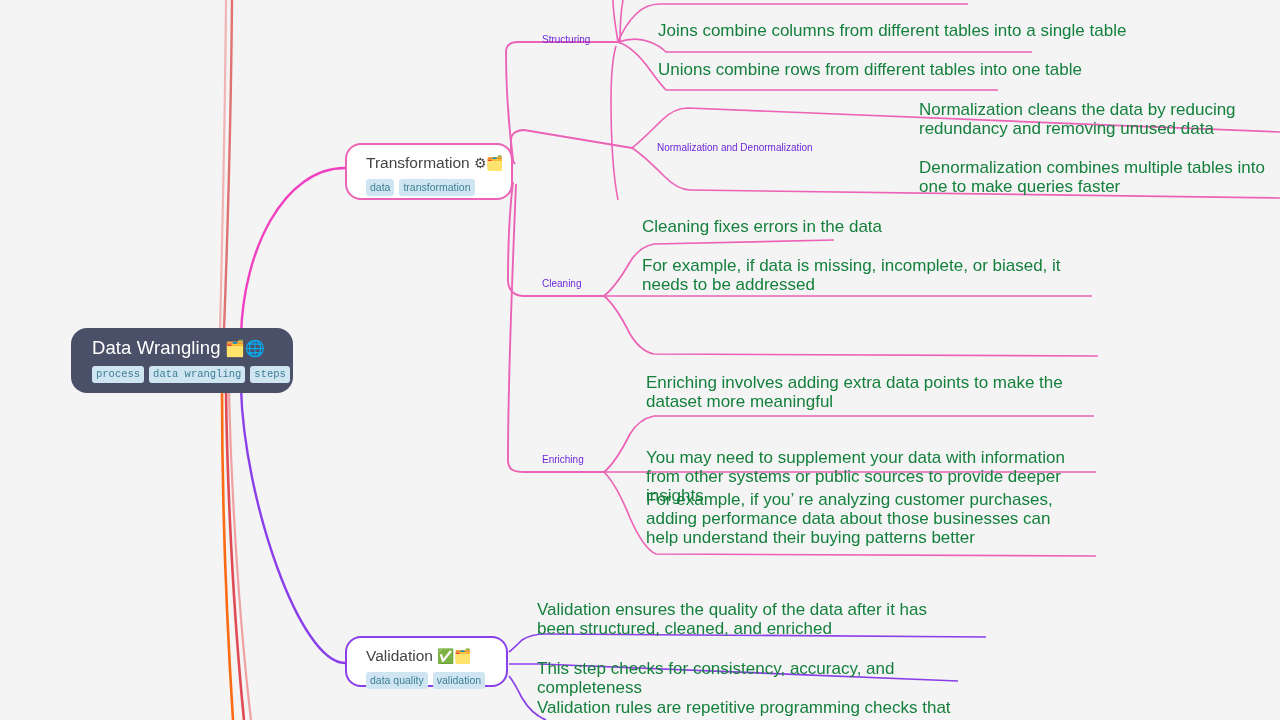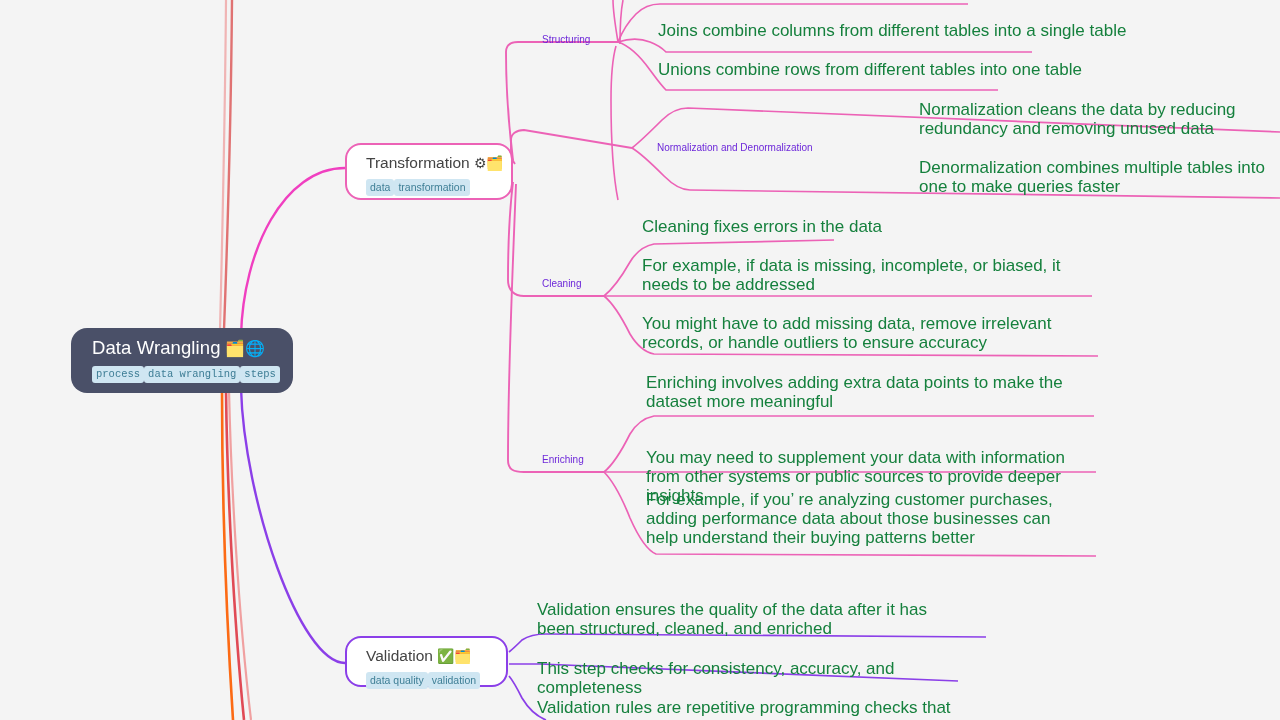--- a/index.html
+++ b/index.html
@@ -41,20 +41,21 @@
     color: #ffffff;
     font-size: 18.5px;
     line-height: 24px;
     letter-spacing: .1px;
     white-space: nowrap;
   }
   .root-title .emo { font-size: 16px; letter-spacing: 0; }
   .tag-row {
     margin-top: 5px;
     display: flex;
+    gap: 5px;
     align-items: flex-end;
   }
   .tag {
     background: #cfe6f2;
     color: #3f7f96;
     font-size: 10.5px;
     line-height: 14px;
     padding: 1px 4px 2px 4px;
     border-radius: 3px;
     white-space: nowrap;
@@ -183,21 +184,20 @@
   <div class="sub-label" style="left:542px; top:451px;">Enriching</div>
 
   <div class="leaf" style="left:658px; top:21px; width:620px;">Joins combine columns from different tables into a single table</div>
   <div class="leaf" style="left:658px; top:60px; width:620px;">Unions combine rows from different tables into one table</div>
 
   <div class="leaf" style="left:919px; top:100px; width:375px;">Normalization cleans the data by reducing redundancy and removing unused data</div>
   <div class="leaf" style="left:919px; top:158px; width:375px;">Denormalization combines multiple tables into one to make queries faster</div>
 
   <div class="leaf" style="left:642px; top:217px; width:460px;">Cleaning fixes errors in the data</div>
   <div class="leaf" style="left:642px; top:256px; width:430px;">For example, if data is missing, incomplete, or biased, it needs to be addressed</div>
-  <div class="leaf" style="left:642px; top:314px; width:452px;">You might have to add missing data, remove irrelevant records, or handle outliers to ensure accuracy</div>
 
   <div class="leaf" style="left:646px; top:373px; width:432px;">Enriching involves adding extra data points to make the dataset more meaningful</div>
   <div class="leaf" style="left:646px; top:448px; width:424px;">You may need to supplement your data with information from other systems or public sources to provide deeper insights</div>
   <div class="leaf" style="left:646px; top:490px; width:424px;">For example, if you’ re analyzing customer purchases, adding performance data about those businesses can help understand their buying patterns better</div>
 
   <div class="leaf" style="left:537px; top:600px; width:424px;">Validation ensures the quality of the data after it has been structured, cleaned, and enriched</div>
   <div class="leaf" style="left:537px; top:659px; width:430px;">This step checks for consistency, accuracy, and completeness</div>
   <div class="leaf" style="left:537px; top:698px; width:430px;">Validation rules are repetitive programming checks that make sure the</div>
 
 </div>

